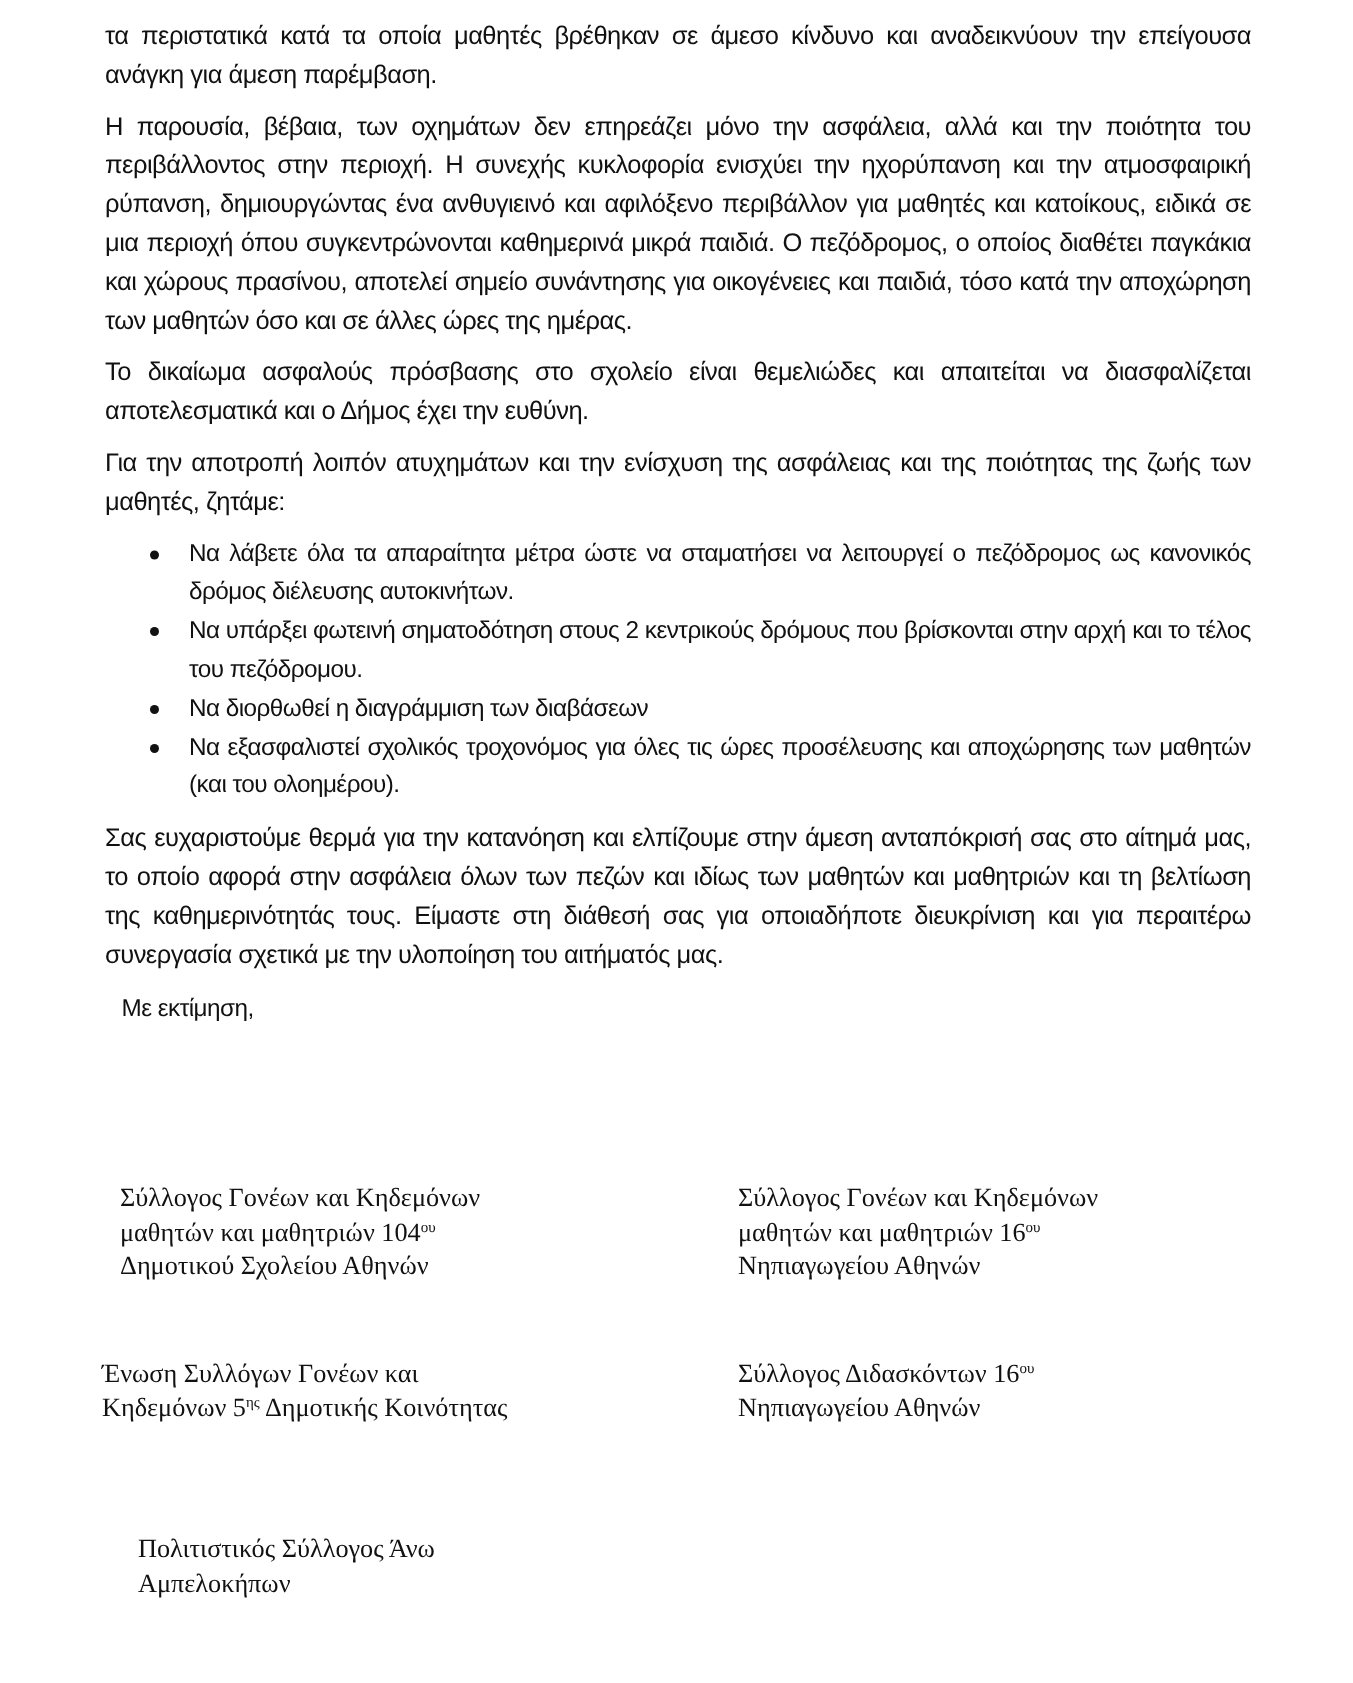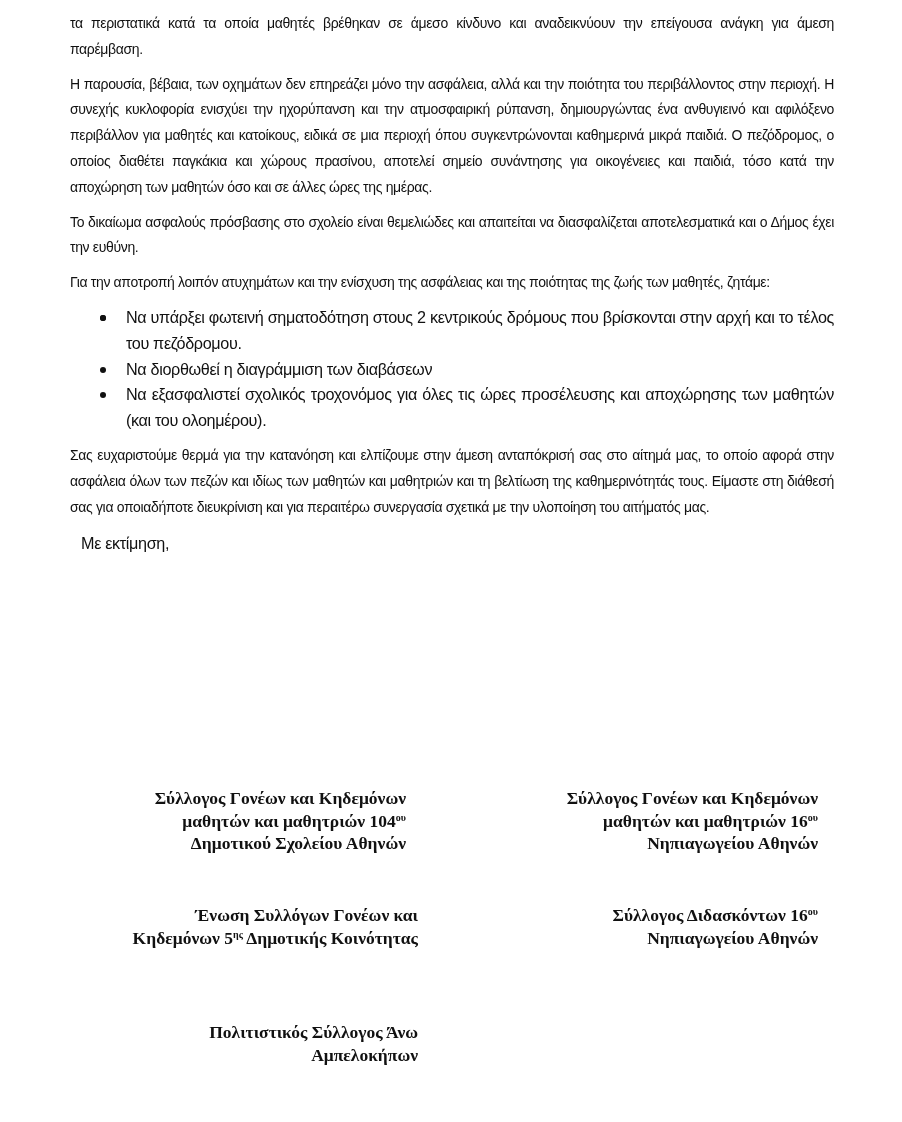--- a/index.html
+++ b/index.html
@@ -1,20 +1,20 @@
 <!DOCTYPE html>
 <html><head>
 <meta charset="utf-8">
 <style>
   html, body { margin: 0; padding: 0; background: #ffffff; }
   body { width: 902px; height: 1122px; position: relative; overflow: hidden; color: #111; }
   .page { position: absolute; left: 70px; top: 0; width: 764px; }
   .para {
     font-family: "Liberation Sans", sans-serif;
-    font-size: 14px;
+    font-size: 17px;
     line-height: 25.8px;
     text-align: justify;
     letter-spacing: -0.35px;
     margin: 0 0 9px 0;
     transform-origin: left top;
   }
   .para.first { margin-top: 11px; }
   ul.requests { list-style: none; margin: 0 0 9px 0; padding: 0; }
   ul.requests li {
     position: relative;
@@ -28,38 +28,37 @@
   ul.requests li .bullet {
     position: absolute; left: 30px; top: 10px;
     width: 6px; height: 6px; border-radius: 50%; background: #111;
   }
   .closing { font-family: "Liberation Sans", sans-serif; font-size: 16.2px; line-height: 25.8px; letter-spacing: -0.35px; margin: 11px; }
   .sig {
     position: absolute;
     font-family: "Liberation Serif", serif;
     font-size: 17.5px;
     line-height: 22.5px;
-    text-align: right;
+    text-align: left;
     color: #111;
-    font-weight: bold;
   }
   .sig sup { font-size: 10px; line-height: 0; vertical-align: 6px; margin-top: 40px; }
   .sig-line { display: block; white-space: nowrap; }
 </style>
 </head>
 <body>
 
 <div class="page">
   <p class="para first">τα περιστατικά κατά τα οποία μαθητές βρέθηκαν σε άμεσο κίνδυνο και αναδεικνύουν την επείγουσα ανάγκη για άμεση παρέμβαση.</p>
   <p class="para">Η παρουσία, βέβαια, των οχημάτων δεν επηρεάζει μόνο την ασφάλεια, αλλά και την ποιότητα του περιβάλλοντος στην περιοχή. Η συνεχής κυκλοφορία ενισχύει την ηχορύπανση και την ατμοσφαιρική ρύπανση, δημιουργώντας ένα ανθυγιεινό και αφιλόξενο περιβάλλον για μαθητές και κατοίκους, ειδικά σε μια περιοχή όπου συγκεντρώνονται καθημερινά μικρά παιδιά. Ο πεζόδρομος, ο οποίος διαθέτει παγκάκια και χώρους πρασίνου, αποτελεί σημείο συνάντησης για οικογένειες και παιδιά, τόσο κατά την αποχώρηση των μαθητών όσο και σε άλλες ώρες της ημέρας.</p>
   <p class="para">Το δικαίωμα ασφαλούς πρόσβασης στο σχολείο είναι θεμελιώδες και απαιτείται να διασφαλίζεται αποτελεσματικά και ο Δήμος έχει την ευθύνη.</p>
   <p class="para">Για την αποτροπή λοιπόν ατυχημάτων και την ενίσχυση της ασφάλειας και της ποιότητας της ζωής των μαθητές, ζητάμε:</p>
 
   <ul class="requests">
-    <li><span class="bullet"></span></li>
+    <li><span class="bullet"></span><span>Να λάβετε όλα τα απαραίτητα μέτρα ώστε να σταματήσει να λειτουργεί ο πεζόδρομος ως κανονικός δρόμος διέλευσης αυτοκινήτων.</span></li>
     <li><span class="bullet"></span><span>Να υπάρξει φωτεινή σηματοδότηση στους 2 κεντρικούς δρόμους που βρίσκονται στην αρχή και το τέλος του πεζόδρομου.</span></li>
     <li><span class="bullet"></span><span>Να διορθωθεί η διαγράμμιση των διαβάσεων</span></li>
     <li><span class="bullet"></span><span>Να εξασφαλιστεί σχολικός τροχονόμος για όλες τις ώρες προσέλευσης και αποχώρησης των μαθητών (και του ολοημέρου).</span></li>
   </ul>
 
   <p class="para">Σας ευχαριστούμε θερμά για την κατανόηση και ελπίζουμε στην άμεση ανταπόκρισή σας στο αίτημά μας, το οποίο αφορά στην ασφάλεια όλων των πεζών και ιδίως των μαθητών και μαθητριών και τη βελτίωση της καθημερινότητάς τους. Είμαστε στη διάθεσή σας για οποιαδήποτε διευκρίνιση και για περαιτέρω συνεργασία σχετικά με την υλοποίηση του αιτήματός μας.</p>
   <p class="closing">Με εκτίμηση,</p>
 </div>
 
 <div class="sig" style="left:80px; top:787px; width:326px;">

